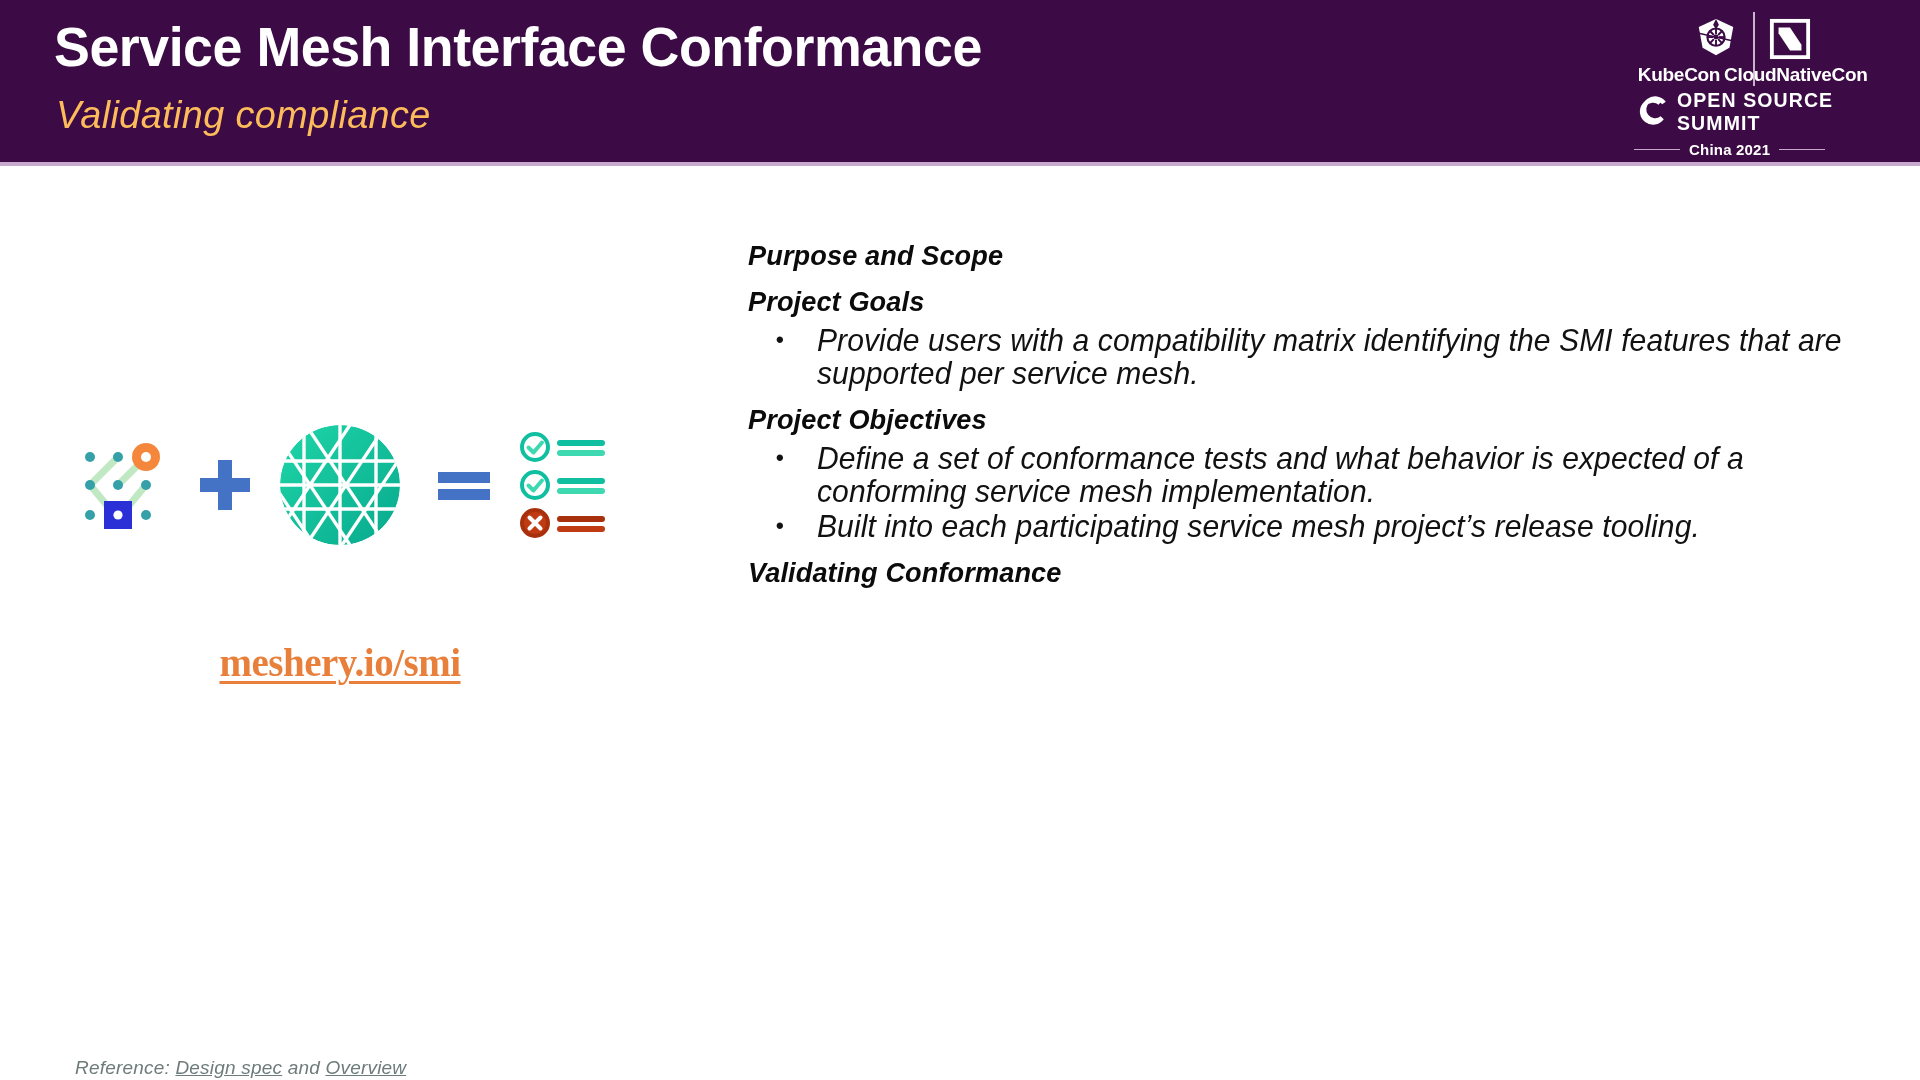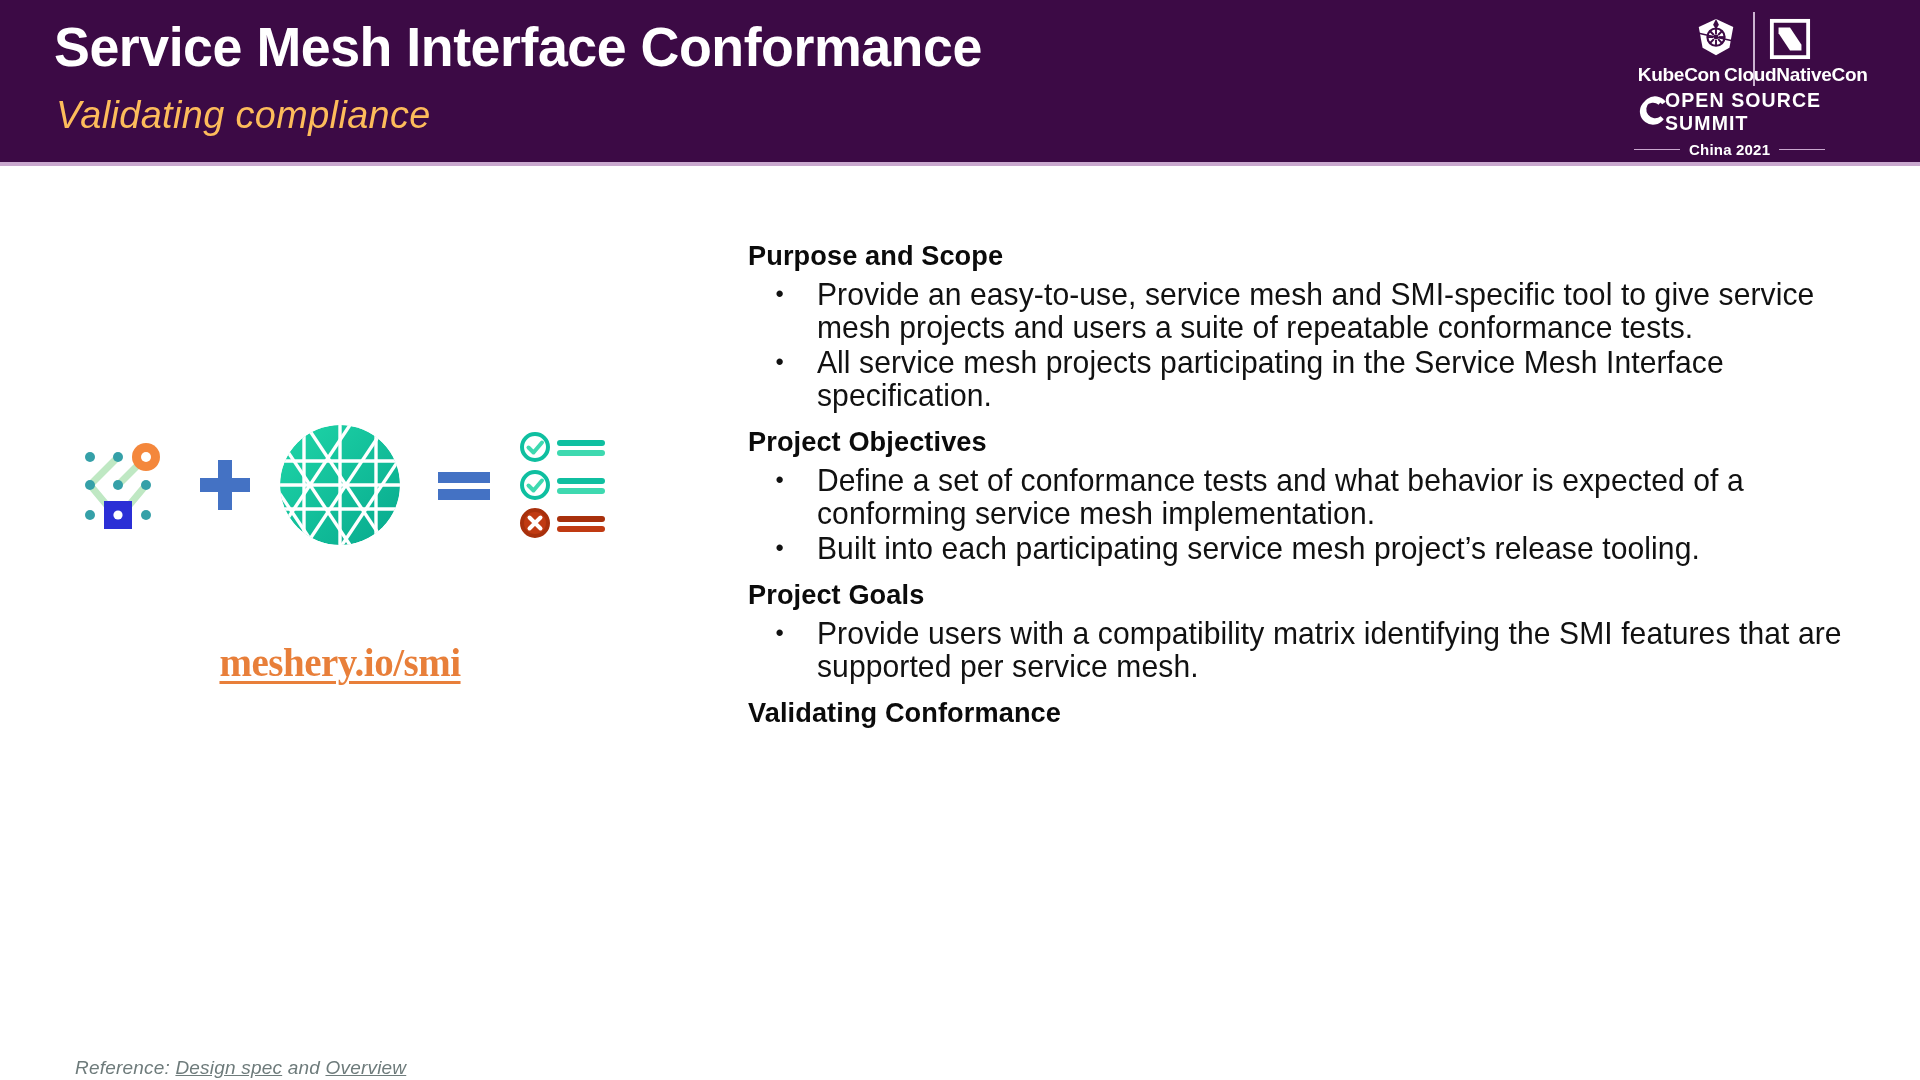--- a/index.html
+++ b/index.html
@@ -98,20 +98,21 @@
     letter-spacing: -0.3px;
   }
   .cl-name.kube { width: 90px; text-align: center; }
   .cl-name.cnc  { width: 146px; text-align: left; }
   .cl-row3 {
     display: flex;
     align-items: center;
     justify-content: flex-start;
     margin-top: 3px;
     padding-left: 2px;
+    gap: 12px;
   }
   .cl-oss-mark { width: 40px; height: 40px; flex: none; }
   .cl-oss-text {
     color: #ffffff;
     font-family: "Liberation Sans", sans-serif;
     font-weight: bold;
     font-size: 19.5px;
     letter-spacing: 1.1px;
     margin-left: -11px;
   }
@@ -219,21 +220,21 @@
     top: -1px;
     font-size: 24px;
     line-height: 34px;
     color: #111111;
   }
   ul.bullets li a {
     color: #2B55C8;
     text-decoration: underline;
     cursor: pointer;
   }
-  .blk { margin-bottom: 14px; }
+  .blk { margin-bottom: 14px; font-style: italic; }
 </style>
 </head>
 <body>
 
 <div class="header"></div>
 <div class="header-underline"></div>
 
 <div class="title">Service Mesh Interface Conformance</div>
 <div class="subtitle">Validating compliance</div>
 
@@ -376,42 +377,38 @@
     </svg>
   </span>
 </div>
 
 <a class="smi-link" href="#">meshery.io/smi</a>
 
 <div class="content">
 
   <div class="blk">
     <h2 class="sec-head">Purpose and Scope</h2>
+  </div>
+
+  <div class="blk">
+    <h2 class="sec-head">Project Goals</h2>
     <ul class="bullets">
-      <li>Provide an easy-to-use, service mesh and SMI-specific tool to give service mesh projects and users a suite of repeatable conformance tests.</li>
-      <li>All service mesh projects participating in the Service Mesh Interface specification.</li>
+      <li>Provide users with a compatibility matrix identifying the SMI features that are supported per service mesh.</li>
     </ul>
   </div>
 
   <div class="blk">
     <h2 class="sec-head">Project Objectives</h2>
     <ul class="bullets">
       <li>Define a set of conformance tests and what behavior is expected of a conforming service mesh implementation.</li>
       <li>Built into each participating service mesh project’s release tooling.</li>
     </ul>
   </div>
 
   <div class="blk">
-    <h2 class="sec-head">Project Goals</h2>
-    <ul class="bullets">
-      <li>Provide users with a compatibility matrix identifying the SMI features that are supported per service mesh.</li>
-    </ul>
-  </div>
-
-  <div class="blk">
     <h2 class="sec-head">Validating Conformance</h2>
   </div>
 
 </div>
 
 <div class="reference">
   <span>Reference: </span><a href="#">Design spec</a><span> and </span><a href="#">Overview</a>
 </div>
 
 </body></html>

